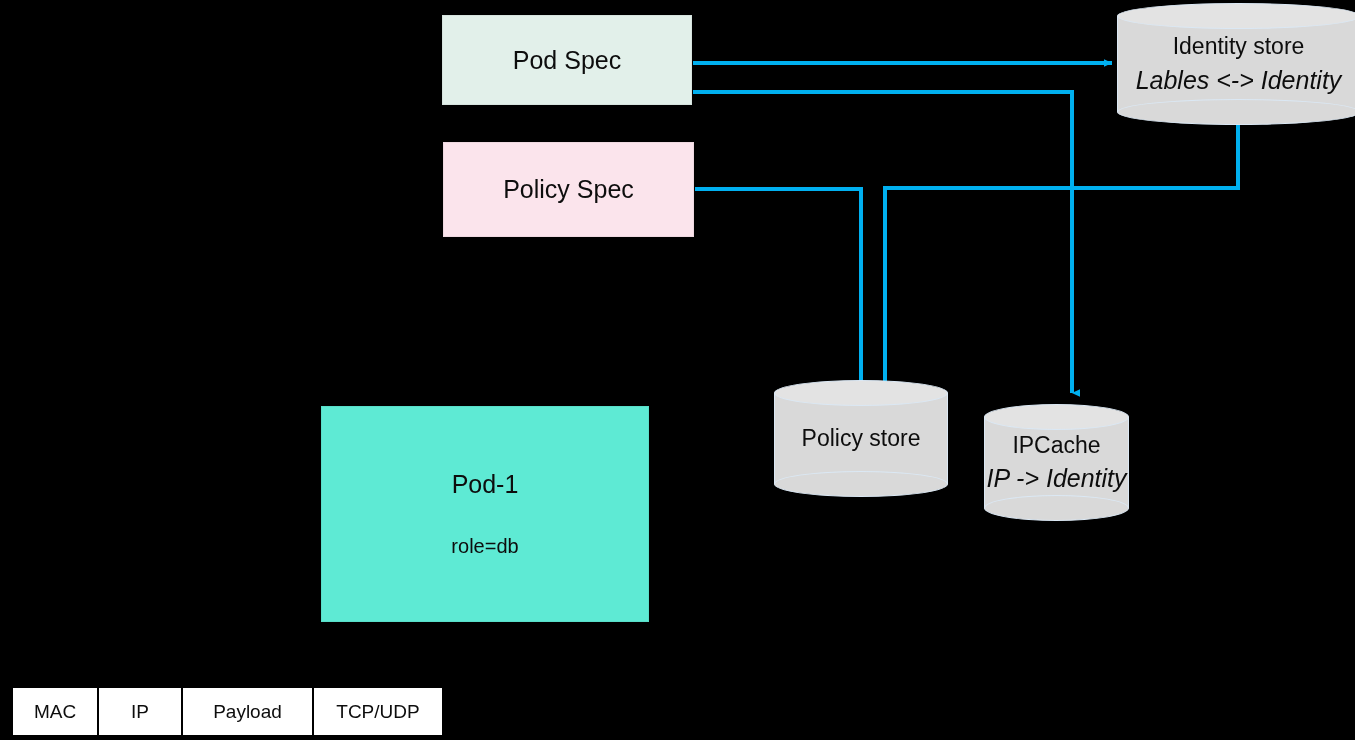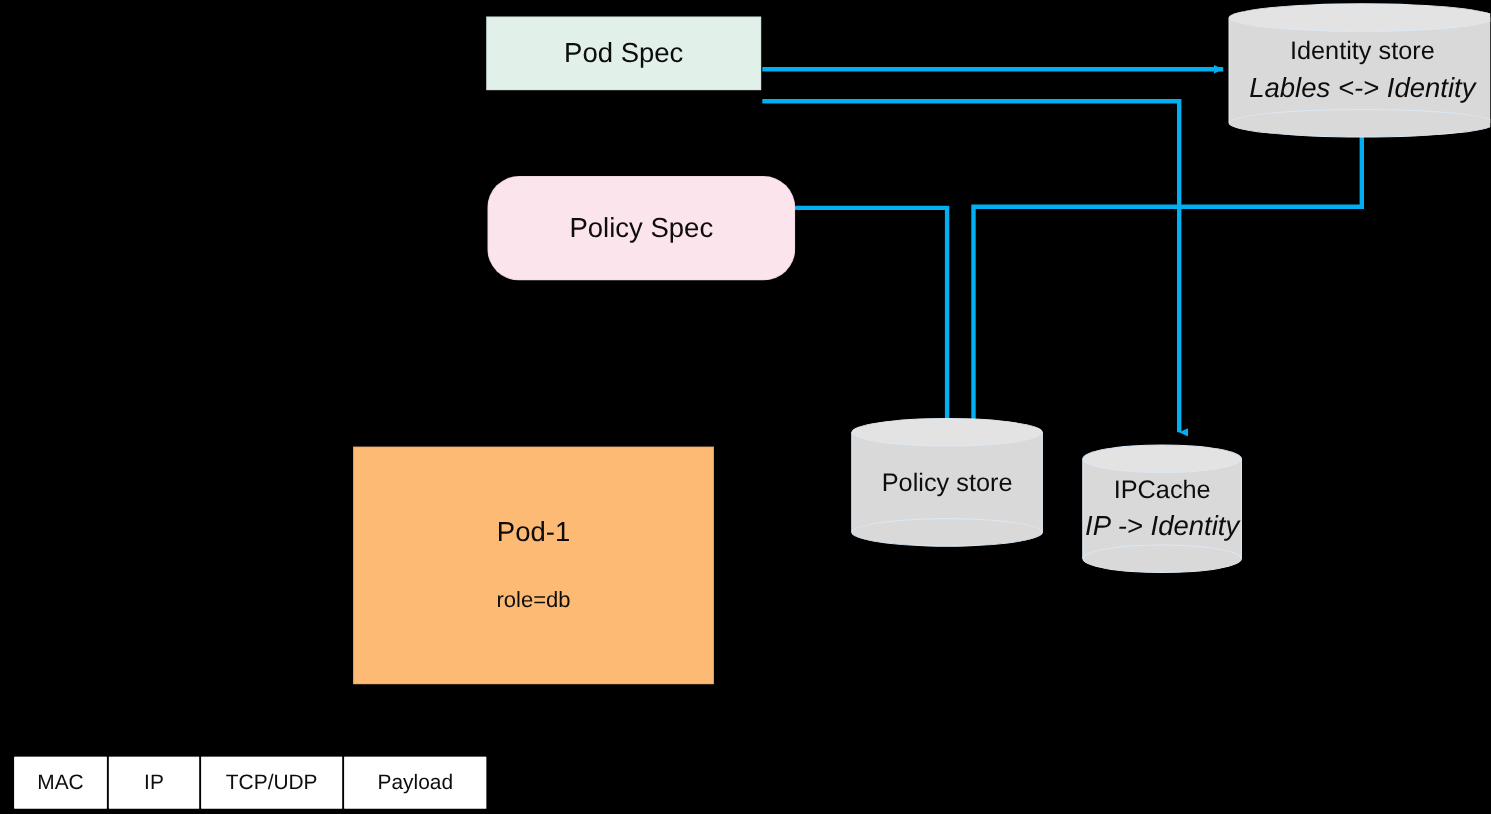--- a/index.html
+++ b/index.html
@@ -37,23 +37,23 @@
     line-height: 1.15;
     color: #0d0d0d;
   }
   .rect .sub {
     font-size: 20px;
     line-height: 1.15;
     color: #0d0d0d;
     margin-top: 36px;
   }
 
-  #pod-spec   { left: 442px; top: 15px;  width: 250px; height: 67px;  background: #e2f0ea; text-align: right; }
-  #policy-spec{ left: 443px; top: 160px; width: 280px; height: 95px;  background: #fbe4ec; border-radius: 29px; }
-  #pod-1      { left: 321px; top: 406px; width: 328px; height: 216px; background: #fdba74; }
+  #pod-spec   { left: 442px; top: 15px;  width: 250px; height: 90px;  background: #e2f0ea; text-align: right; }
+  #policy-spec{ left: 443px; top: 142px; width: 251px; height: 95px;  background: #fbe4ec; }
+  #pod-1      { left: 321px; top: 406px; width: 328px; height: 216px; background: #5eead4; }
 
   
   .cyl {
     position: absolute;
     box-sizing: border-box;
   }
   .cyl .body {
     position: absolute;
     left: 0; right: 0;
     top: 13px;
@@ -202,17 +202,17 @@
     <div class="cap-top"></div>
     <div class="cyl-label">
       <div class="cyl-title">IPCache</div>
       <div class="cyl-sub">IP -&gt; Identity</div>
     </div>
   </div>
 
   <div id="packet">
     <div class="packet-cell pc-mac">MAC</div>
     <div class="packet-cell pc-ip">IP</div>
+    <div class="packet-cell pc-payload">Payload</div>
     <div class="packet-cell pc-tcpudp">TCP/UDP</div>
-    <div class="packet-cell pc-payload">Payload</div>
   </div>
 
 </div>
 
 </body></html>

